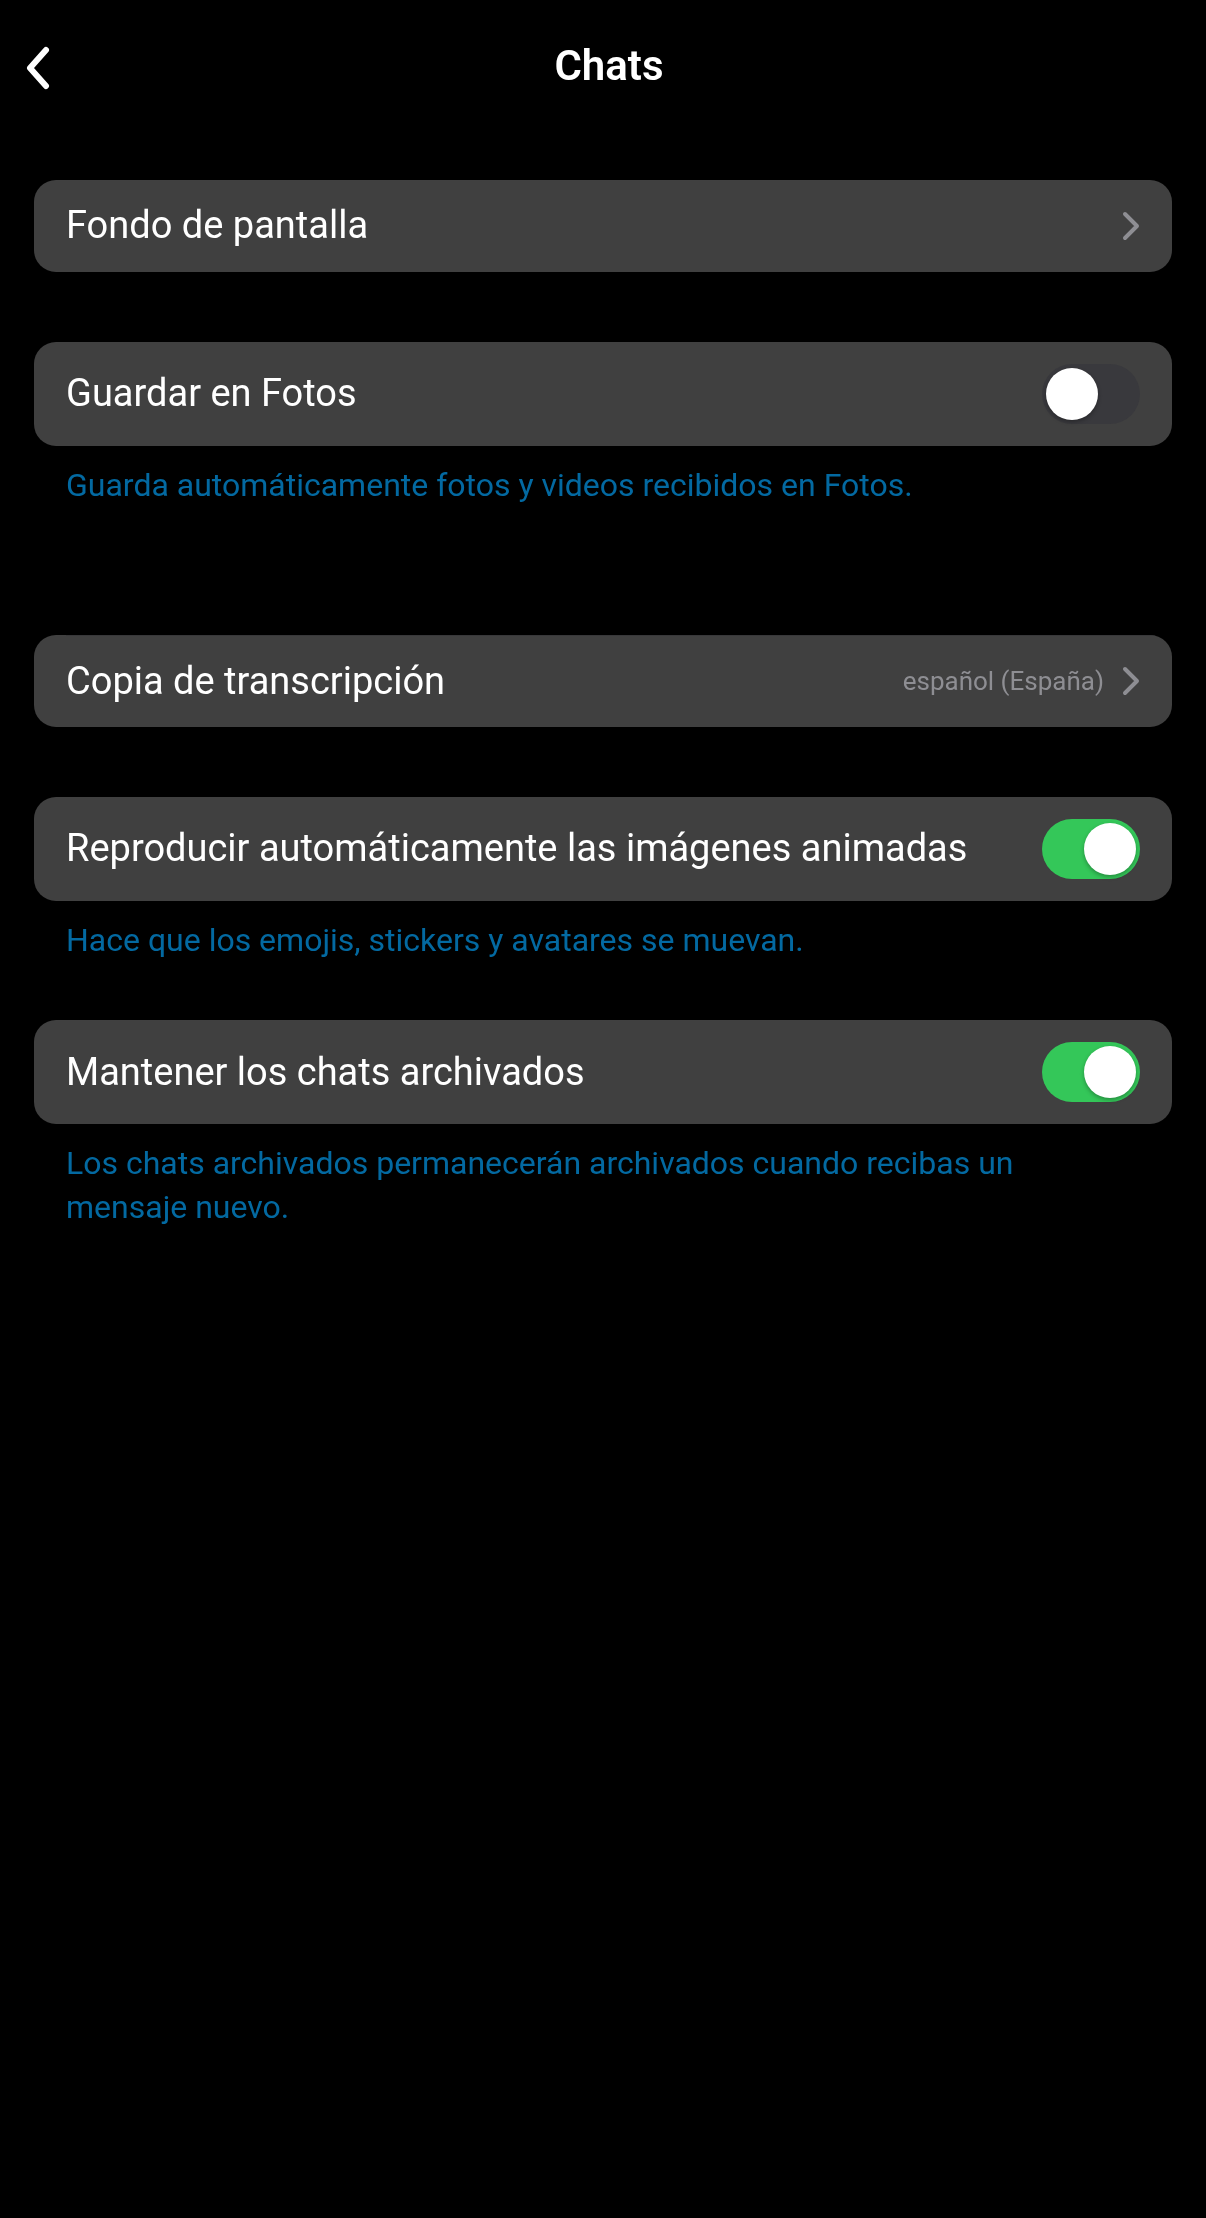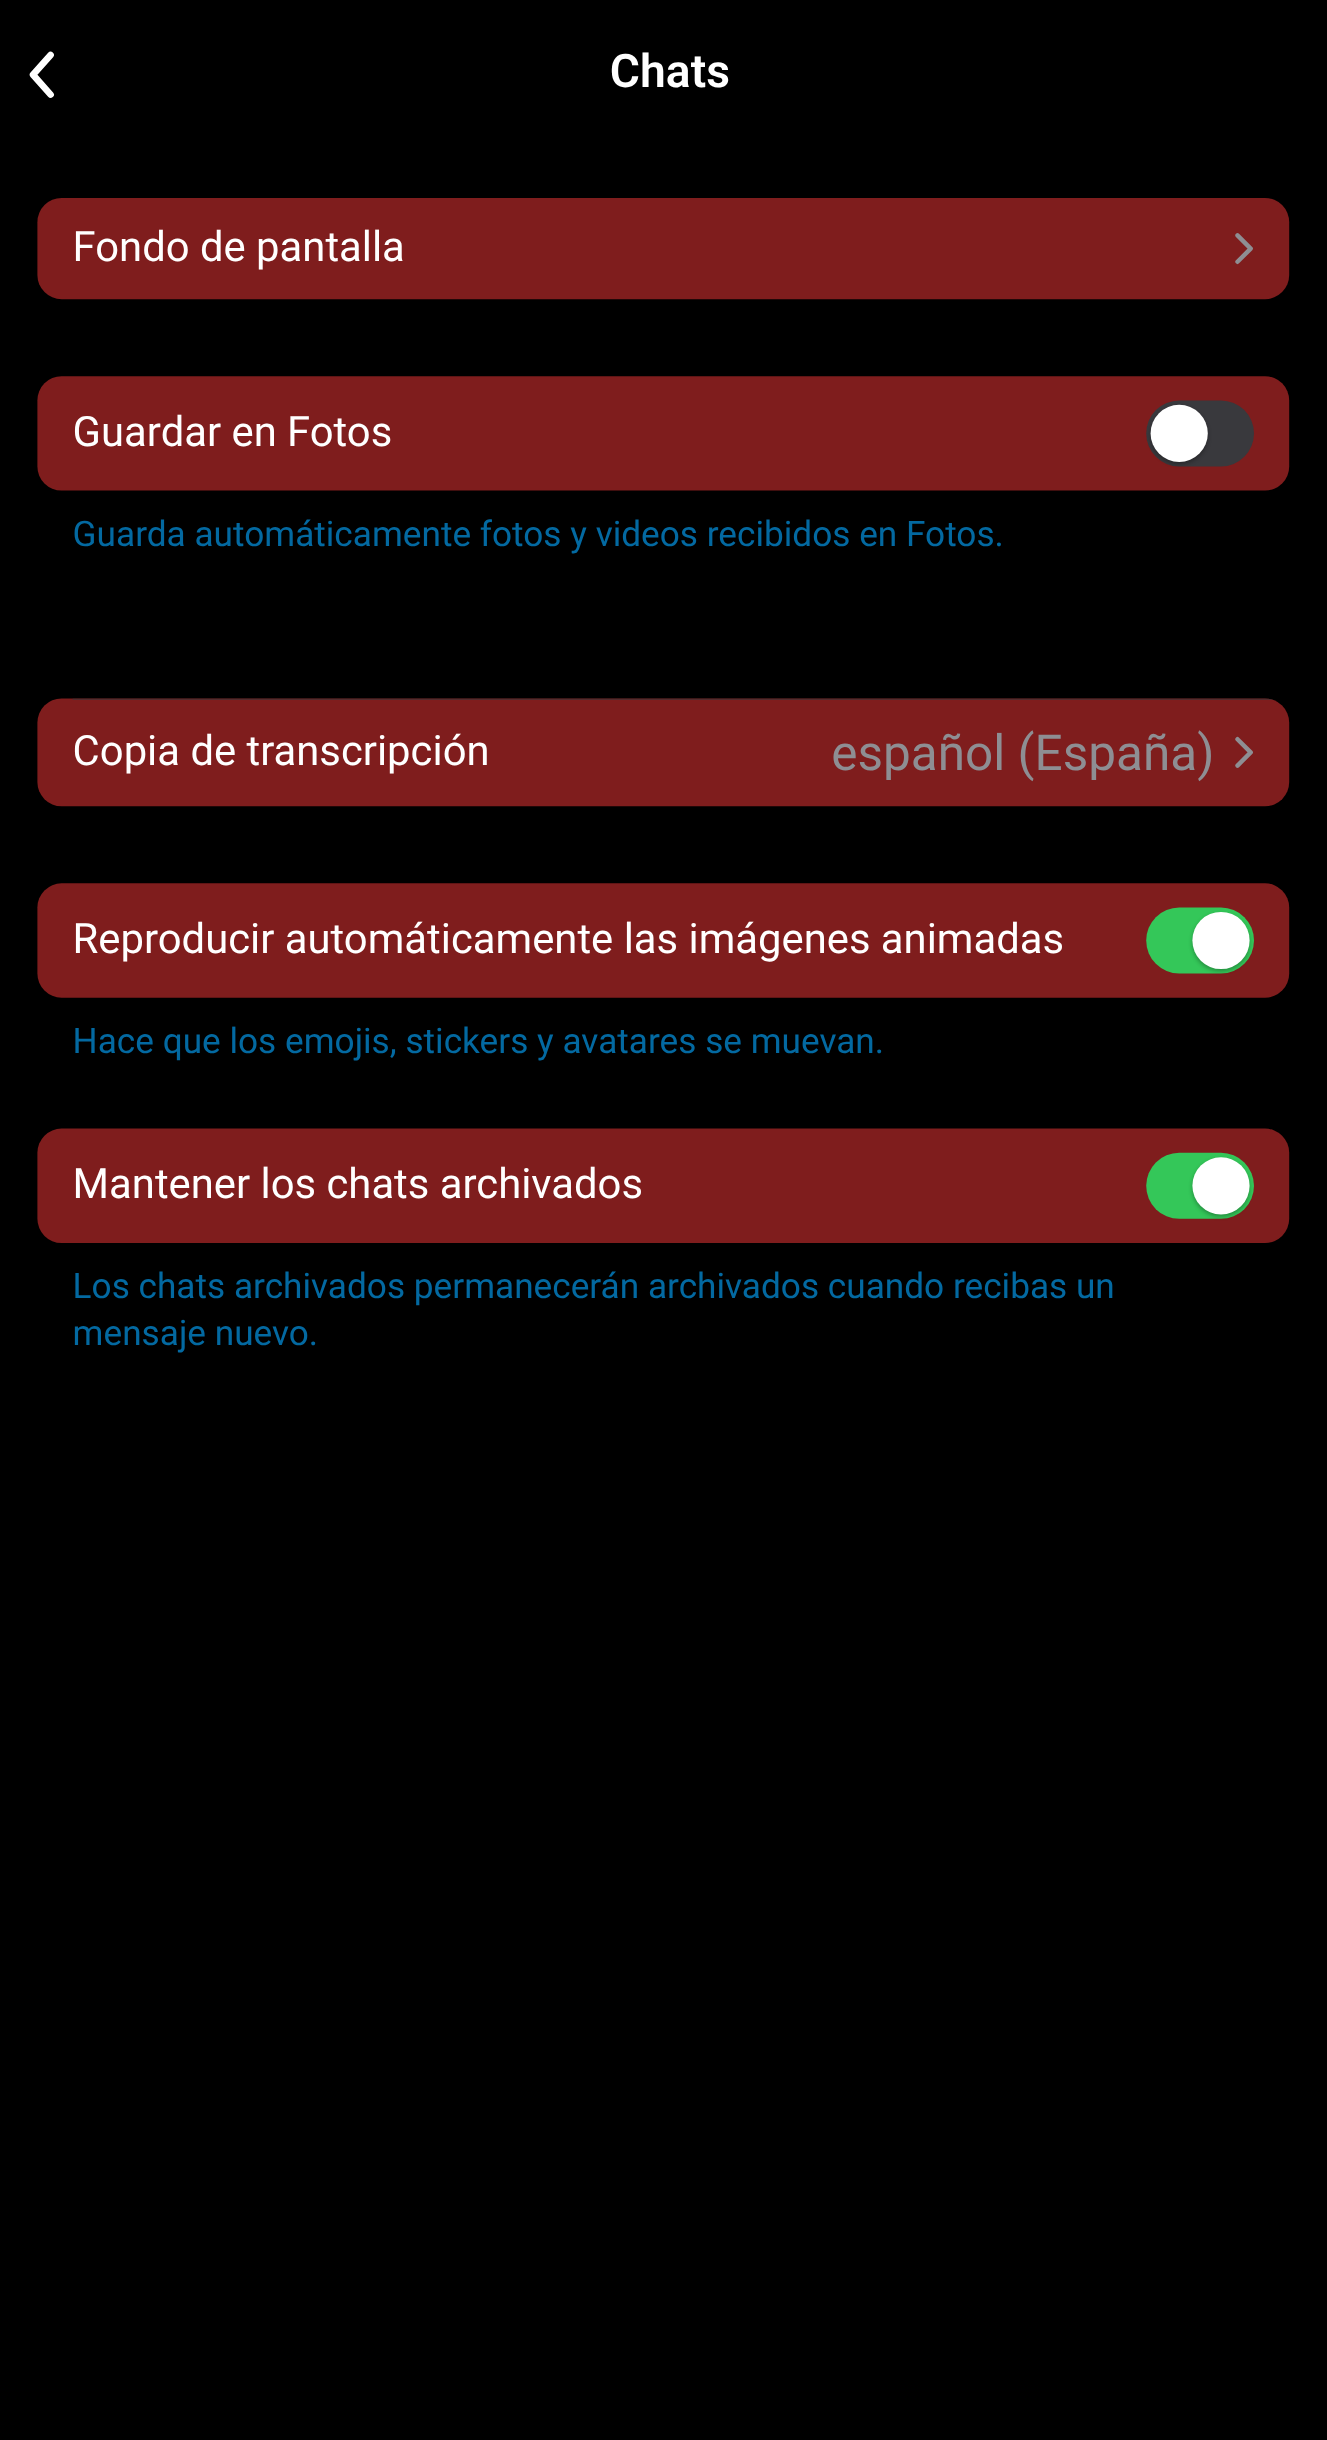--- a/index.html
+++ b/index.html
@@ -42,21 +42,21 @@
       width: 100%;
       text-align: center;
       font-size: 42px;
       font-weight: 600;
       color: #fff;
     }
     .content {
       padding: 50px 34px 0 34px;
     }
     .section {
-      background: #7f1d1d;
+      background: #404040;
       border-radius: 22px;
       overflow: hidden;
       margin-bottom: 0;
     }
     .row {
       display: flex;
       align-items: center;
       justify-content: space-between;
       min-height: 88px;
       padding: 22px 32px 22px 32px;
@@ -64,21 +64,21 @@
     }
     .row-label {
       font-size: 38px;
       font-weight: 400;
       color: #fff;
       line-height: 1.25;
       flex: 1;
       padding-right: 20px;
     }
     .row-value {
-      font-size: 45px;
+      font-size: 26px;
       color: #8e8e93;
       margin-right: 18px;
     }
     .row-right {
       display: flex;
       align-items: center;
     }
     .chevron svg {
       width: 18px;
       height: 30px;

